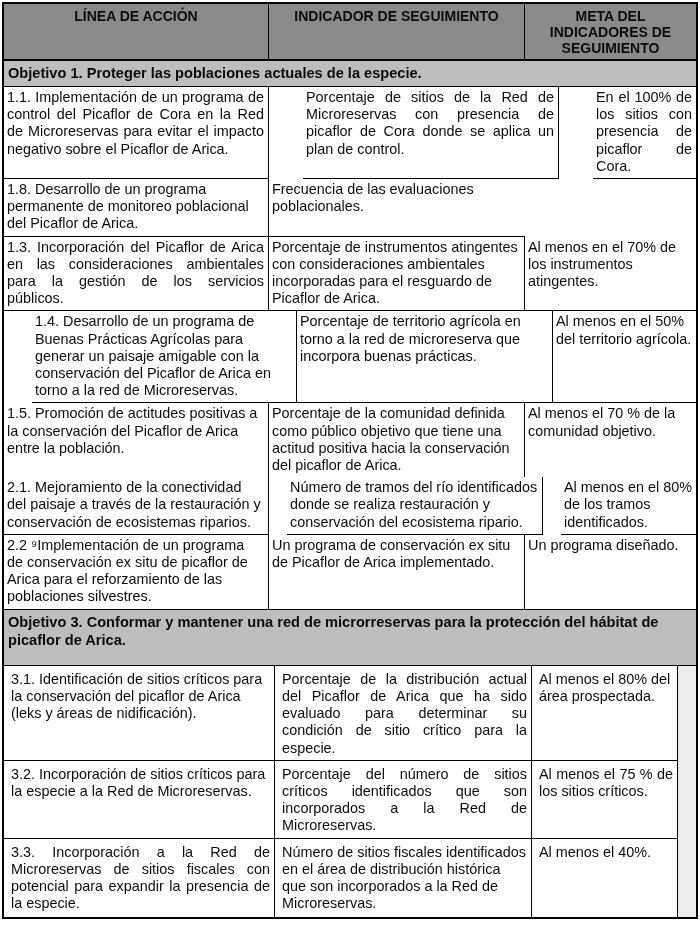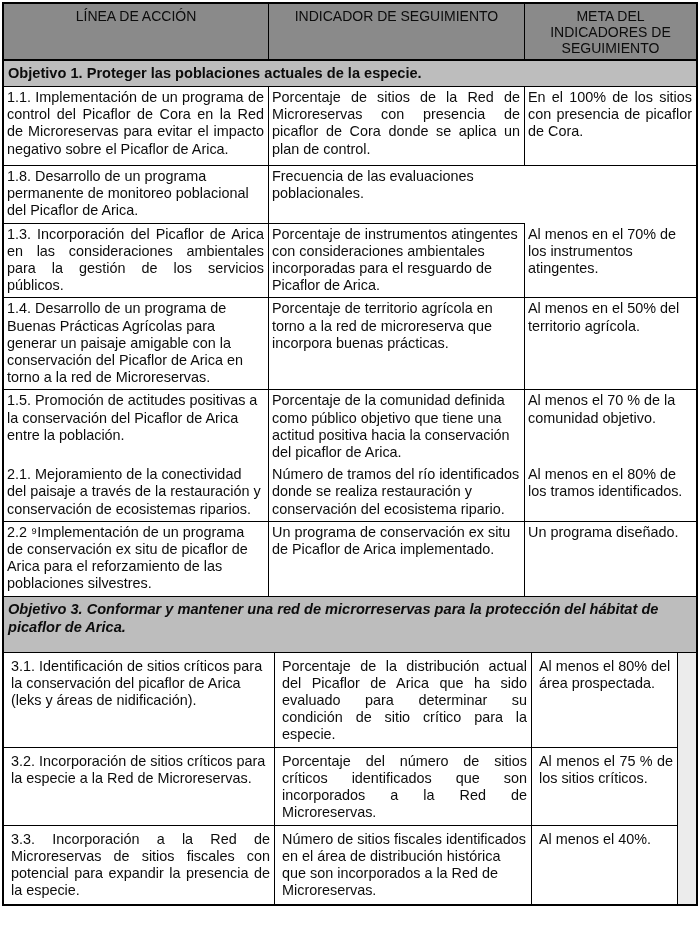--- a/index.html
+++ b/index.html
@@ -18,42 +18,42 @@
   *,*::before,*::after{box-sizing:border-box;}
 
   
   .hdr{
     display:grid;
     grid-template-columns:265px 256px 1fr;
     background:#8a8a8a;
     border-bottom:2px solid #000;
   }
   .hcell{
-    font-weight:normal;
+    font-weight:bold;
     font-size:14px;
     line-height:16px;
     text-align:center;
     padding:4px 10px 3px 10px;
     border-right:1px solid #000;
   }
   .hcell:last-child{border-right:none;}
 
   
   .band{
     background:#bdbdbd;
     border-top:1px solid #000;
     border-bottom:1px solid #000;
     padding:3px 5px 4px 4px;
     font-size:14.6px;
     line-height:18px;
     font-weight:bold;
   }
   .band:first-of-type{border-top:none;}
   .band .note{font-weight:normal;}
-  .band.tall{padding-bottom:16px;font-style:italic;}
+  .band.tall{padding-bottom:16px;}
   .band.b1{border-top:none;}
 
   
   .rows .row{
     display:grid;
     grid-template-columns:265px 256px 1fr;
   }
   .sec3wrap{display:flex;}
   .rows.sec3{width:674px;}
   .rows.sec3 .row{grid-template-columns:271px 257px 146px;}
@@ -81,48 +81,48 @@
 <div class="doc">
 
   <div class="hdr">
     <div class="hcell">LÍNEA DE ACCIÓN</div>
     <div class="hcell">INDICADOR DE SEGUIMIENTO</div>
     <div class="hcell">META DEL INDICADORES DE SEGUIMIENTO</div>
   </div>
 
   <div class="band b1"><span>Objetivo 1. Proteger las poblaciones actuales de la especie.</span><span class="note"></span></div>
   <div class="rows sec1">
-      <div class="row" style="min-height: 79px;">
+      <div class="row" style="min-height: 79px; gap: 34px;">
         <div class="cell j">1.1. Implementación de un programa de control del Picaflor de Cora en la Red de Microreservas para evitar el impacto negativo sobre el Picaflor de Arica.</div>
         <div class="cell j">Porcentaje de sitios de la Red de Microreservas con presencia de picaflor de Cora donde se aplica un plan de control.</div>
         <div class="cell j">En el 100% de los sitios con presencia de picaflor de Cora.</div>
       </div>
       <div class="row" style="min-height: 54px;">
         <div class="cell">1.8. Desarrollo de un programa permanente de monitoreo poblacional del Picaflor de Arica.</div>
         <div class="cell">Frecuencia de las evaluaciones poblacionales.</div>
       </div>
       <div class="row" style="min-height: 69px;">
         <div class="cell j">1.3. Incorporación del Picaflor de Arica en las consideraciones ambientales para la gestión de los servicios públicos.</div>
         <div class="cell">Porcentaje de instrumentos atingentes con consideraciones ambientales incorporadas para el resguardo de Picaflor de Arica.</div>
         <div class="cell">Al menos en el 70% de los instrumentos atingentes.</div>
       </div>
-      <div class="row" style="min-height: 74px;">
+      <div class="row" style="min-height: 74px; margin-left: 28px;">
         <div class="cell">1.4. Desarrollo de un programa de Buenas Prácticas Agrícolas para generar un paisaje amigable con la conservación del Picaflor de Arica en torno a la red de Microreservas.</div>
         <div class="cell">Porcentaje de territorio agrícola en torno a la red de microreserva que incorpora buenas prácticas.</div>
         <div class="cell">Al menos en el 50% del territorio agrícola.</div>
       </div>
       <div class="row" style="min-height: 70px;">
         <div class="cell">1.5. Promoción de actitudes positivas a la conservación del Picaflor de Arica entre la población.</div>
         <div class="cell">Porcentaje de la comunidad definida como público objetivo que tiene una actitud positiva hacia la conservación del picaflor de Arica.</div>
         <div class="cell">Al menos el 70 % de la comunidad objetivo.</div>
       </div>
     </div>
 
   <div class="rows sec2">
-      <div class="row" style="min-height: 57px;">
+      <div class="row" style="min-height: 57px; gap: 18px;">
         <div class="cell">2.1. Mejoramiento de la conectividad del paisaje a través de la restauración y conservación de ecosistemas riparios.</div>
         <div class="cell">Número de tramos del río identificados donde se realiza restauración y conservación del ecosistema ripario.</div>
         <div class="cell">Al menos en el 80% de los tramos identificados.</div>
       </div>
       <div class="row" style="min-height: 66px;">
         <div class="cell">2.2 ⁹Implementación de un programa de conservación ex situ de picaflor de Arica para el reforzamiento de las poblaciones silvestres.</div>
         <div class="cell">Un programa de conservación ex situ de Picaflor de Arica implementado.</div>
         <div class="cell">Un programa diseñado.</div>
       </div>
     </div>

